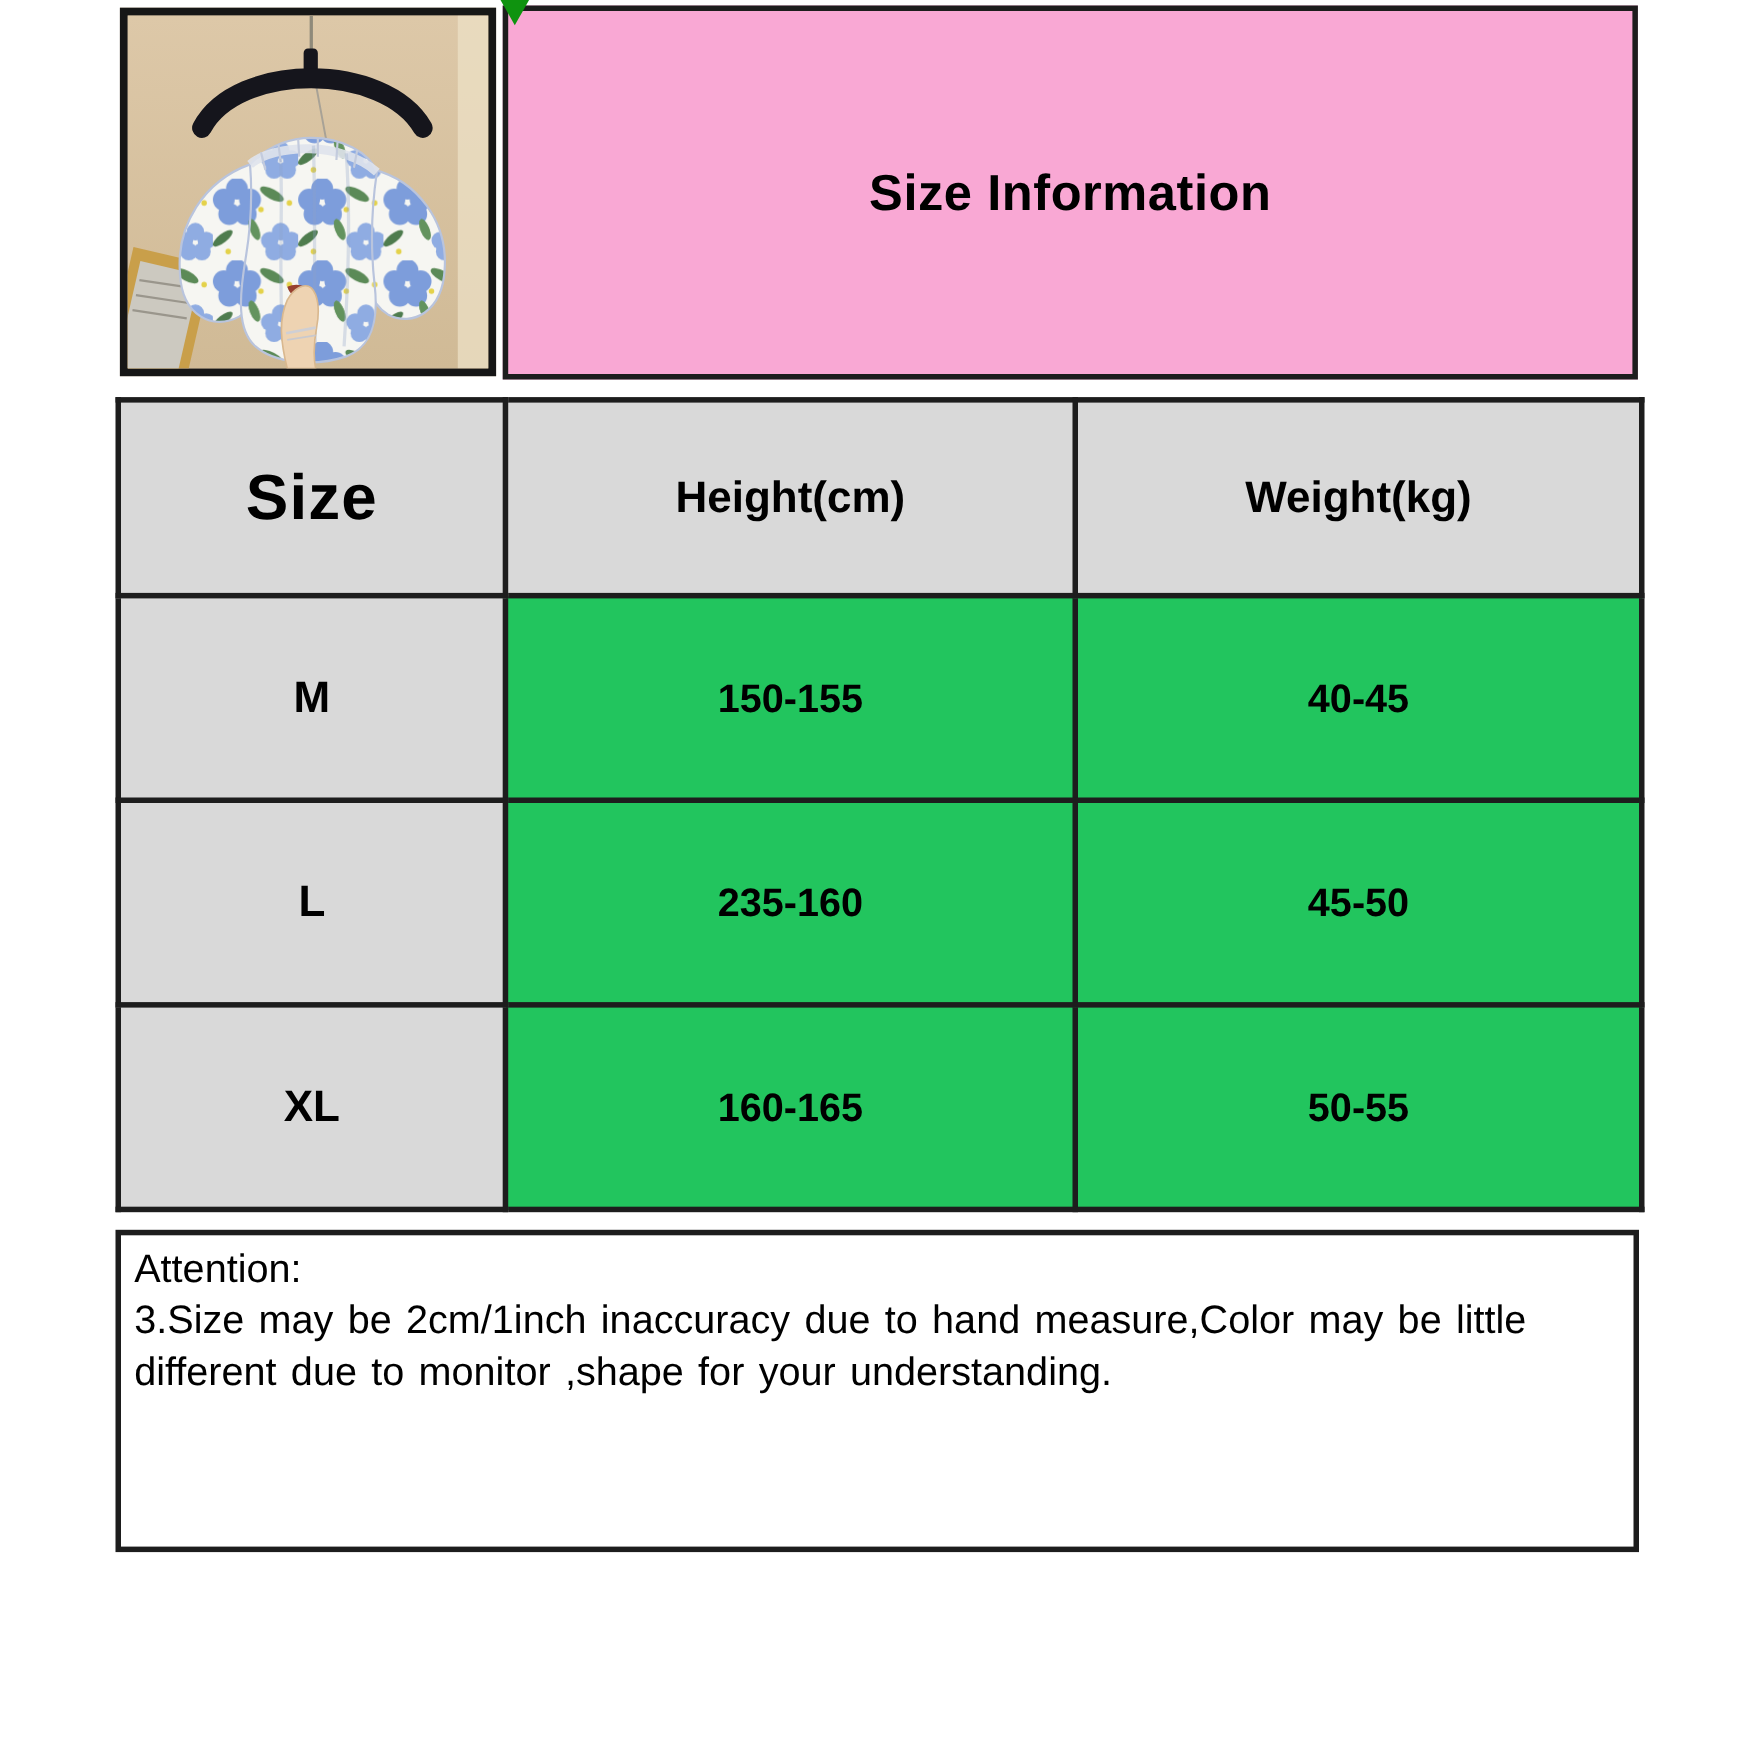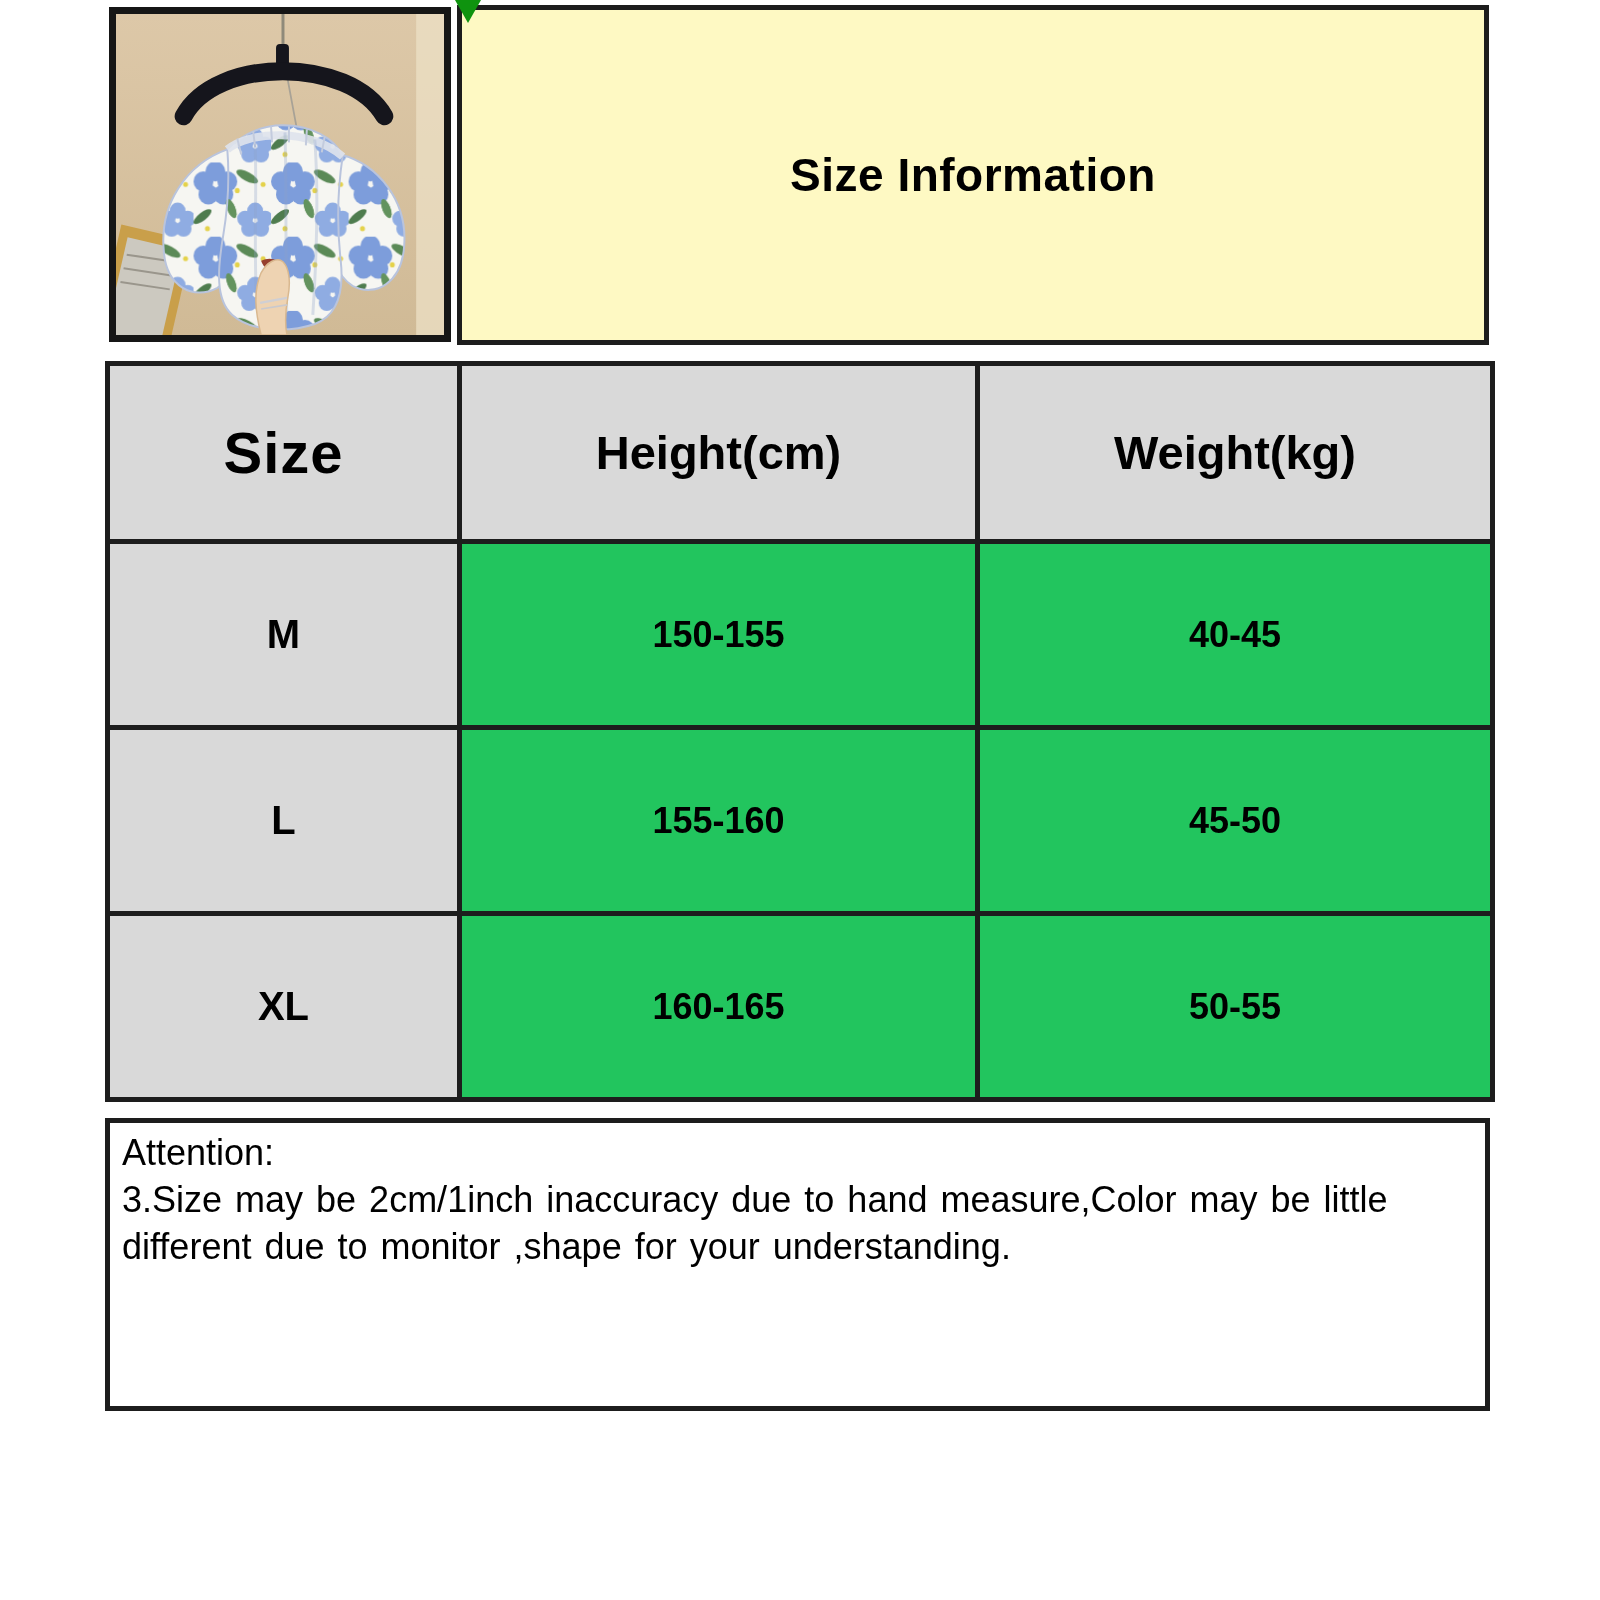--- a/index.html
+++ b/index.html
@@ -38,21 +38,21 @@
     border: 7px solid #161616;
     background: #d7c2a2;
     overflow: hidden;
   }
   .photo svg { display: block; width: 100%; height: 100%; }
   .title-box {
     width: 1032px;
     height: 340px;
     box-sizing: border-box;
     border: 5px solid #1d1d1d;
-    background: #fef9c3;
+    background: #f9a8d4;
     display: flex;
     align-items: center;
     justify-content: center;
     flex: none;
   }
   .title-box span {
     font-size: 46px;
     font-weight: bold;
     letter-spacing: 0.5px;
   }
@@ -77,21 +77,21 @@
   table.size-table th, table.size-table td {
     border: 5px solid #1d1d1d;
     text-align: center;
     vertical-align: middle;
     padding: 0;
   }
   tr.thead-tr { height: 178px; }
   tr.data-tr  { height: 186px; }
   .th-cell {
     background: #d9d9d9;
-    font-size: 47px;
+    font-size: 40px;
     font-weight: bold;
   }
   .size-head { font-size: 58px; letter-spacing: 1px; }
   .size-cell {
     background: #d9d9d9;
     font-size: 40px;
     font-weight: bold;
   }
   .val-cell {
     background: #22c55e;
@@ -233,21 +233,21 @@
       <th class="th-cell">Height(cm)</th>
       <th class="th-cell">Weight(kg)</th>
     </tr>
     <tr class="data-tr">
       <td class="size-cell">M</td>
       <td class="val-cell">150-155</td>
       <td class="val-cell">40-45</td>
     </tr>
     <tr class="data-tr">
       <td class="size-cell">L</td>
-      <td class="val-cell">155-160</td>
+      <td class="val-cell">235-160</td>
       <td class="val-cell">45-50</td>
     </tr>
     <tr class="data-tr">
       <td class="size-cell">XL</td>
       <td class="val-cell">160-165</td>
       <td class="val-cell">50-55</td>
     </tr>
   </tbody>
     </table>
 

